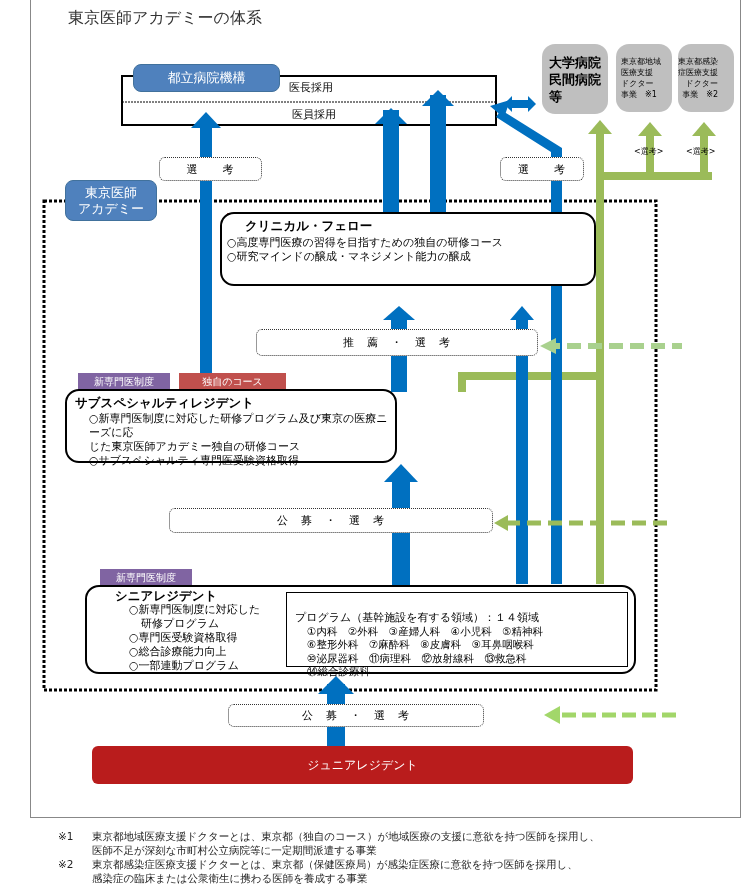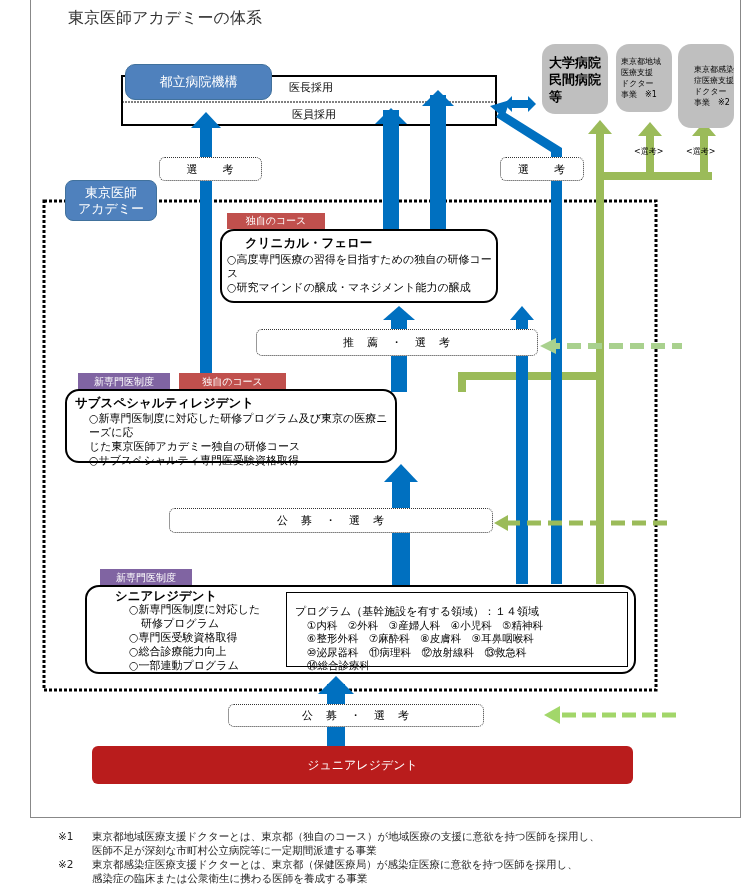--- a/index.html
+++ b/index.html
@@ -83,32 +83,32 @@
   <g>
     <line x1="546" y1="346" x2="682" y2="346" stroke="#a9d18e" stroke-width="6" stroke-dasharray="14,7"></line>
     <polygon points="540,346 556,338 556,354" fill="#a9d18e"></polygon>
     <line x1="506" y1="523" x2="672" y2="523" stroke="#9bbb59" stroke-width="5" stroke-dasharray="14,7"></line>
     <polygon points="494,523 508,515 508,531" fill="#9bbb59"></polygon>
     <line x1="562" y1="715" x2="680" y2="715" stroke="#92d050" stroke-width="5" stroke-dasharray="14,6" opacity="0.85"></line>
     <polygon points="544,715 560,706 560,724" fill="#92d050" opacity="0.85"></polygon>
   </g>
 </svg>
 
-<div class="box-label blue-label" style="left:125px;top:64px;width:147px;height:36px;border-radius:10px;">都立病院機構</div>
+<div class="box-label blue-label" style="left:133px;top:64px;width:147px;height:28px;">都立病院機構</div>
 <div class="hire" style="left:289px;top:80px;">医長採用</div>
 <div class="hire" style="left:292px;top:107px;">医員採用</div>
 
 <div class="box-label gray" style="left:542px;top:44px;width:66px;height:70px;font-size:13px;line-height:17px;white-space:pre;justify-content:flex-start;padding-left:7px;text-align:left;">大学病院
 民間病院
 等</div>
 <div class="box-label gray" style="left:616px;top:44px;width:56px;height:68px;font-size:8px;line-height:11px;white-space:pre;font-weight:normal;text-align:left;justify-content:flex-start;padding-left:5px;">東京都地域
 医療支援
 ドクター
 事業　※1</div>
-<div class="box-label gray" style="left:678px;top:44px;width:56px;height:84px;font-size:8px;line-height:11px;white-space:pre;font-weight:normal;text-align:left;justify-content:flex-start;padding-left:16px;">東京都感染
+<div class="box-label gray" style="left:678px;top:44px;width:56px;height:68px;font-size:8px;line-height:11px;white-space:pre;font-weight:normal;text-align:right;justify-content:flex-start;padding-left:0;">東京都感染
 症医療支援
 ドクター
 事業　※2</div>
 <div class="small-select" style="left:634px;top:146px;">&lt;選考&gt;</div>
 <div class="small-select" style="left:686px;top:146px;">&lt;選考&gt;</div>
 
 <div class="box-label sel" style="left:159px;top:157px;width:103px;height:24px;">
     <span>選　　考</span>
   </div>
 <div class="box-label sel" style="left:500px;top:157px;width:84px;height:24px;">
@@ -121,21 +121,21 @@
     <span>公　募　・　選　考</span>
   </div>
 <div class="box-label sel" style="left:228px;top:704px;width:256px;height:23px;">
     <span>公　募　・　選　考</span>
   </div>
 
 <div class="box-label blue-label" style="left:65px;top:180px;width:92px;height:41px;white-space:pre;font-size:13px;line-height:16px;">東京医師
 アカデミー</div>
 
 <div class="tag red" style="left:227px;top:213px;width:98px;height:16px;">独自のコース</div>
-<div class="course" style="left:220px;top:229px;width:278px;height:74px;padding:5px 0 16px 5px;">
+<div class="course" style="left:220px;top:212px;width:376px;height:74px;padding:5px 0 16px 5px;">
   <div class="head" style="padding-left:18px;margin-bottom:3px;">クリニカル・フェロー</div>
   <div>○高度専門医療の習得を目指すための独自の研修コース</div>
   <div>○研究マインドの醸成・マネジメント能力の醸成</div>
 </div>
 
 <div class="tag purple" style="left:78px;top:373px;width:92px;height:17px;">新専門医制度</div>
 <div class="tag red" style="left:179px;top:373px;width:107px;height:17px;">独自のコース</div>
 <div class="course" style="left:65px;top:389px;width:332px;height:74px;padding:5px 0 0 8px;">
   <div class="head" style="margin-bottom:2px;">サブスペシャルティレジデント</div>
   <div style="padding-left:14px;">○新専門医制度に対応した研修プログラム及び東京の医療ニーズに応</div>
@@ -145,21 +145,21 @@
 
 <div class="tag purple" style="left:100px;top:569px;width:92px;height:17px;">新専門医制度</div>
 <div class="course" style="left:85px;top:585px;width:551px;height:89px;padding:2px 0 0 28px;">
   <div class="head" style="margin-left:0px;">シニアレジデント</div>
   <div style="padding-left:14px;">○新専門医制度に対応した</div>
   <div style="padding-left:26px;">研修プログラム</div>
   <div style="padding-left:14px;">○専門医受験資格取得</div>
   <div style="padding-left:14px;">○総合診療能力向上</div>
   <div style="padding-left:14px;">○一部連動プログラム</div>
 </div>
-<div class="abs" style="left:286px;top:592px;width:342px;height:75px;border:1.5px solid #000;background:#fff;box-sizing:border-box;padding:12px 0 0 8px;font-size:11px;line-height:13.5px;">
+<div class="abs" style="left:286px;top:592px;width:342px;height:75px;border:1.5px solid #000;background:#fff;box-sizing:border-box;padding:18px 0 0 8px;font-size:11px;line-height:13.5px;">
   <div>プログラム（基幹施設を有する領域）：１４領域</div>
   <div style="padding-left:12px;font-size:10.5px;">①内科　②外科　③産婦人科　④小児科　⑤精神科</div>
   <div style="padding-left:12px;font-size:10.5px;">⑥整形外科　⑦麻酔科　⑧皮膚科　⑨耳鼻咽喉科</div>
   <div style="padding-left:12px;font-size:10.5px;">⑩泌尿器科　⑪病理科　⑫放射線科　⑬救急科</div>
   <div style="padding-left:12px;font-size:10.5px;">⑭総合診療科</div>
 </div>
 
 <div class="box-label" style="left:92px;top:746px;width:541px;height:38px;background:#b91c1c;color:#fff;border-radius:6px;font-size:12px;">ジュニアレジデント</div>
 
 <div class="footnote" style="left:58px;top:829px;">※1</div>

